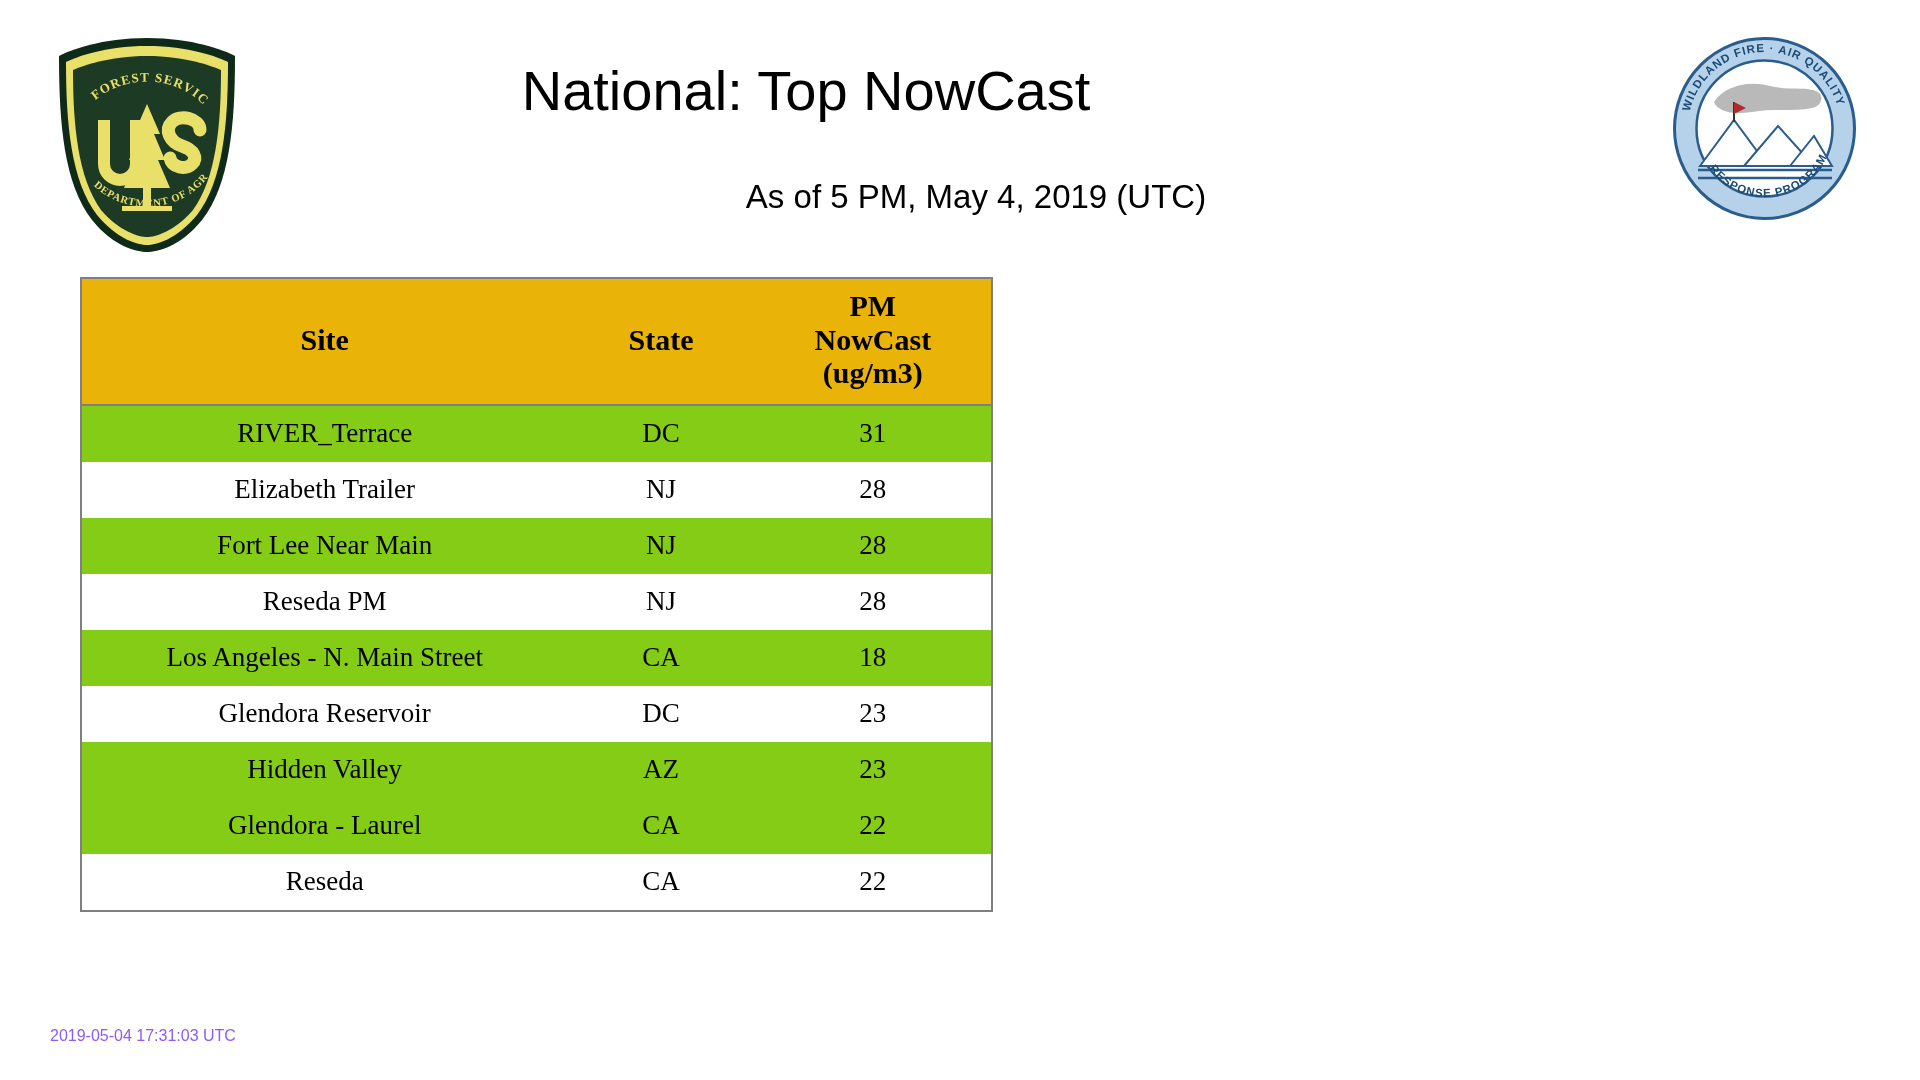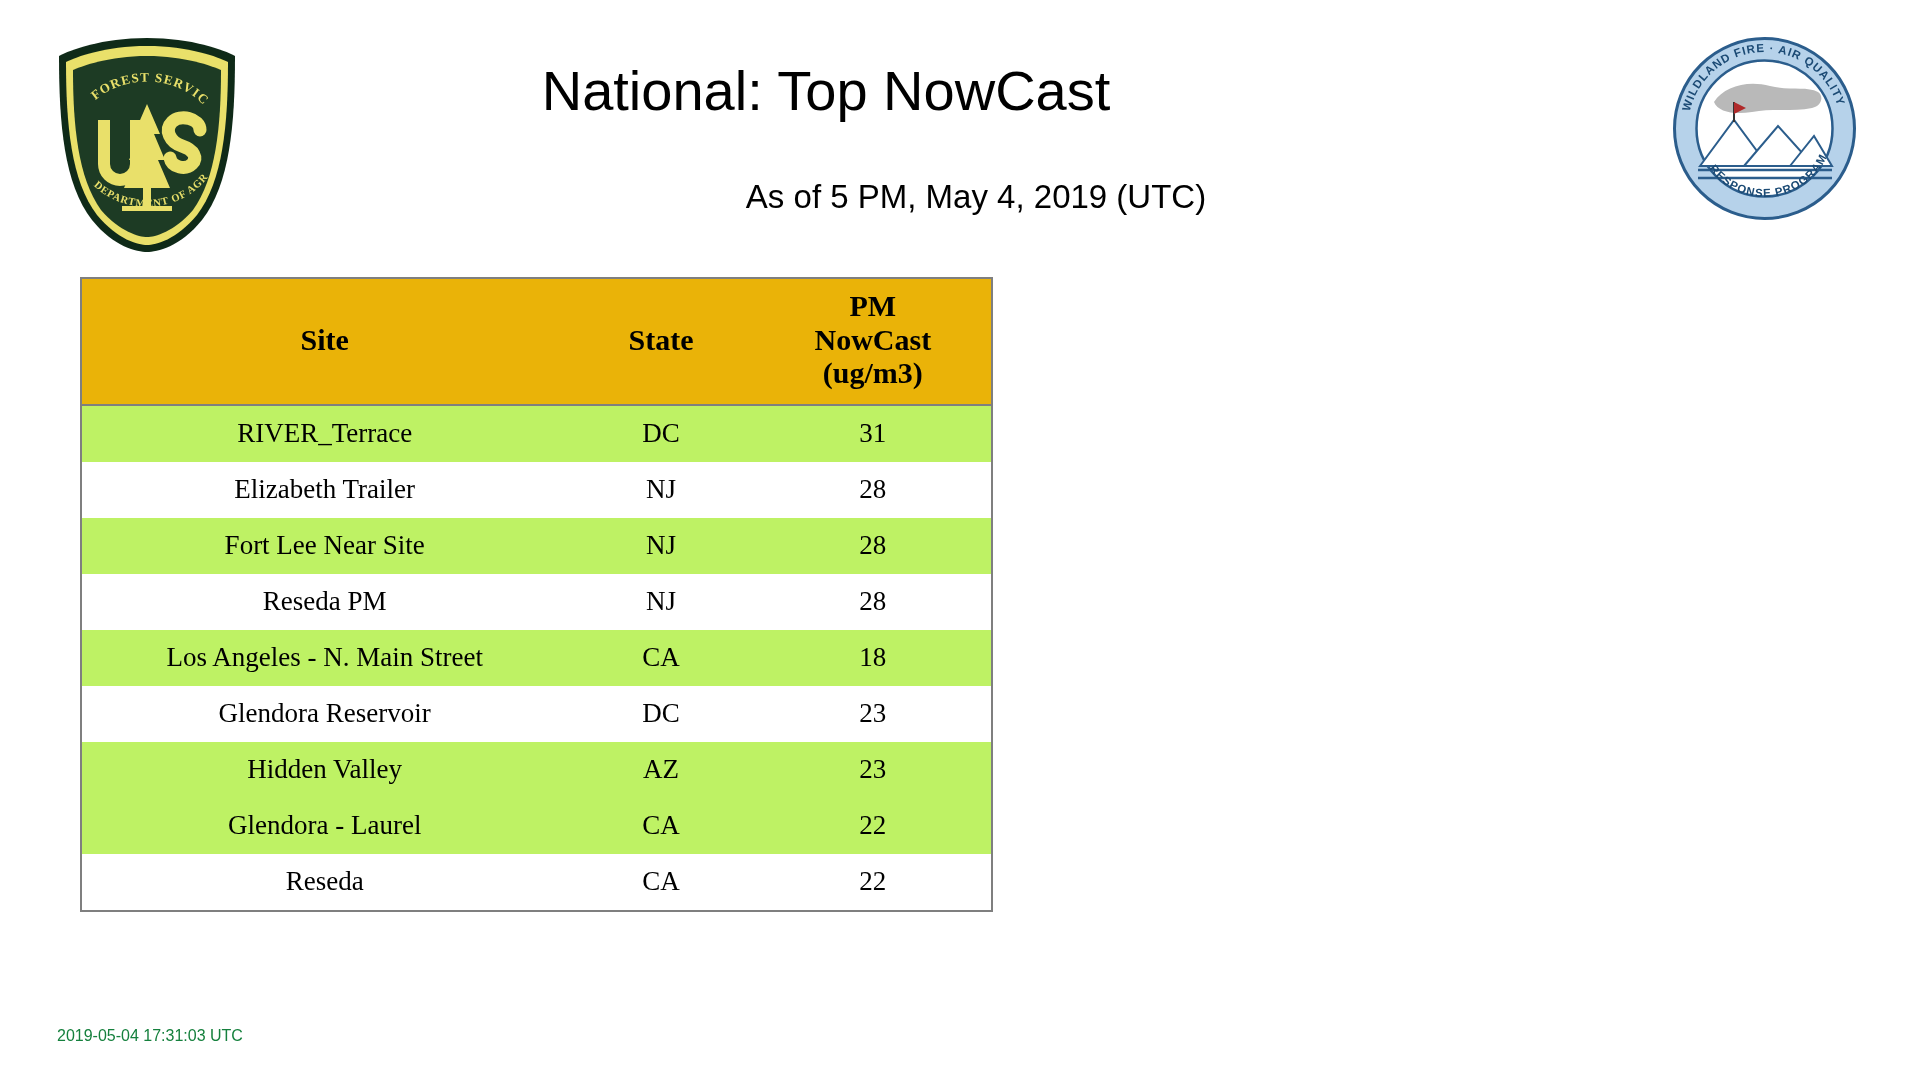--- a/index.html
+++ b/index.html
@@ -25,21 +25,20 @@
   .title {
     position: absolute;
     left: 0;
     top: 58px;
     width: 1612px;
     text-align: center;
     font-family: "Liberation Sans", sans-serif;
     font-size: 56px;
     color: #000000;
     letter-spacing: 0px;
-    padding-left: 20px;
   }
   .subtitle {
     position: absolute;
     left: 16px;
     top: 178px;
     width: 1920px;
     text-align: center;
     font-family: "Liberation Sans", sans-serif;
     font-size: 33px;
     color: #000000;
@@ -90,38 +89,38 @@
   }
   table.nowcast td {
     font-family: "Liberation Serif", serif;
     font-size: 27px;
     color: #000000;
     text-align: center;
     padding: 12px 4px 13px 4px;
     vertical-align: middle;
   }
   table.nowcast tr.odd td {
-    background: #bef264;
+    background: #84cc16;
   }
   table.nowcast tr.even td {
     background: #ffffff;
     margin-top: 8px;
   }
   col.c-site  { width: 53.4%; }
   col.c-state { width: 20.6%; }
   col.c-value { width: 26.0%; }
 
   
   .timestamp {
     position: absolute;
-    left: 57px;
+    left: 50px;
     top: 1027px;
     font-family: "Liberation Sans", sans-serif;
     font-size: 16px;
-    color: #15803d;
+    color: #8b5cf6;
   }
 </style>
 </head>
 <body>
 
 <div class="page">
 
   <div class="fs-logo">
     <svg viewBox="0 0 190 222" width="190" height="222" xmlns="http://www.w3.org/2000/svg">
       <path d="M95 4 C140 4 172 16 183 22 C183 90 178 150 150 186 C128 213 105 218 95 218 C85 218 62 213 40 186 C12 150 7 90 7 22 C18 16 50 4 95 4 Z" fill="#0f2a18"></path>
@@ -207,21 +206,21 @@
           <td>RIVER_Terrace</td>
           <td>DC</td>
           <td>31</td>
         </tr>
         <tr class="even">
           <td>Elizabeth Trailer</td>
           <td>NJ</td>
           <td>28</td>
         </tr>
         <tr class="odd">
-          <td>Fort Lee Near Site</td>
+          <td>Fort Lee Near Main</td>
           <td>NJ</td>
           <td>28</td>
         </tr>
         <tr class="even">
           <td>Reseda PM</td>
           <td>NJ</td>
           <td>28</td>
         </tr>
         <tr class="odd">
           <td>Los Angeles - N. Main Street</td>

